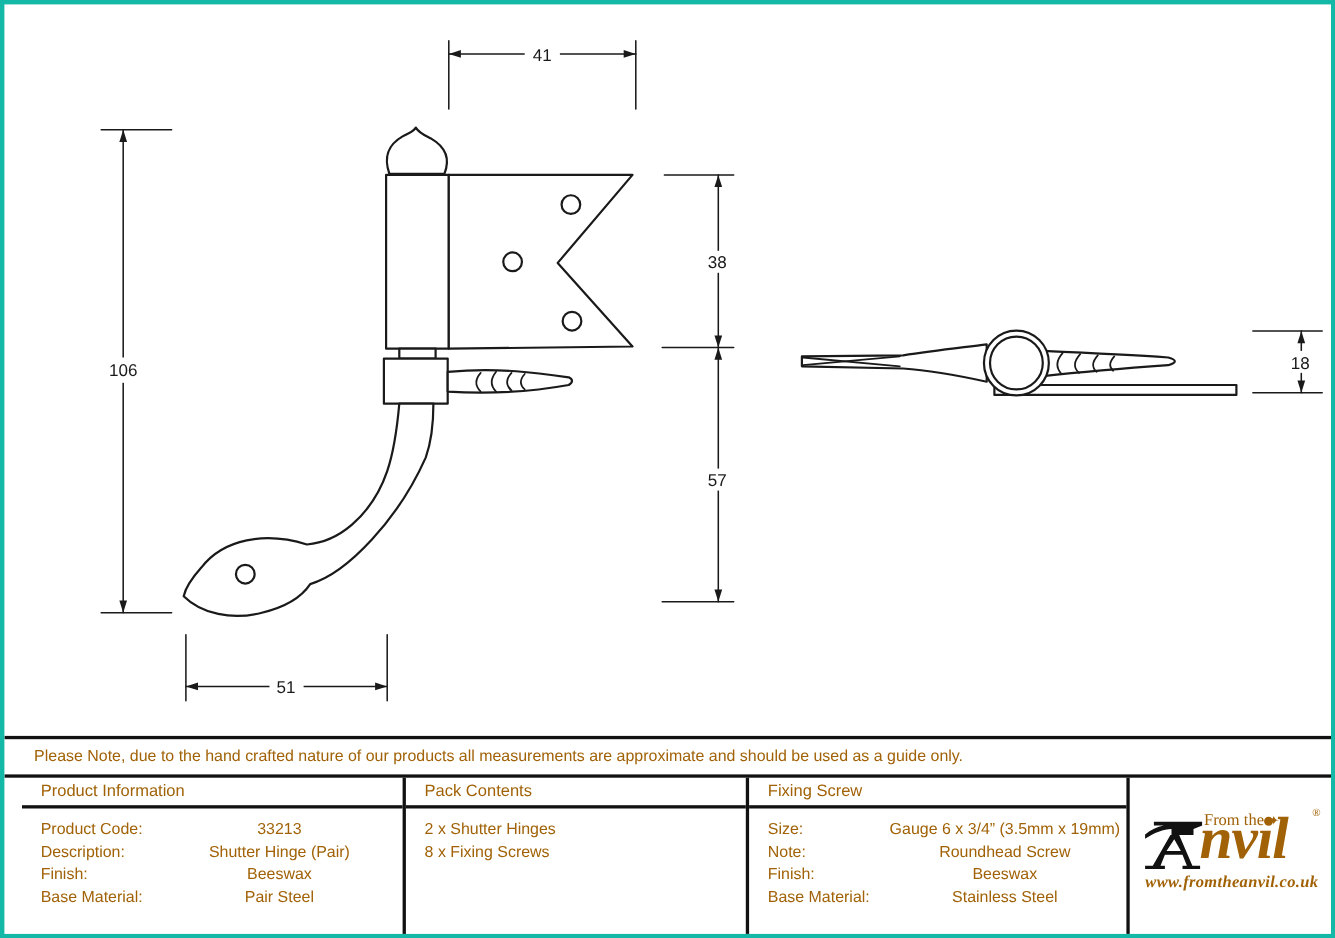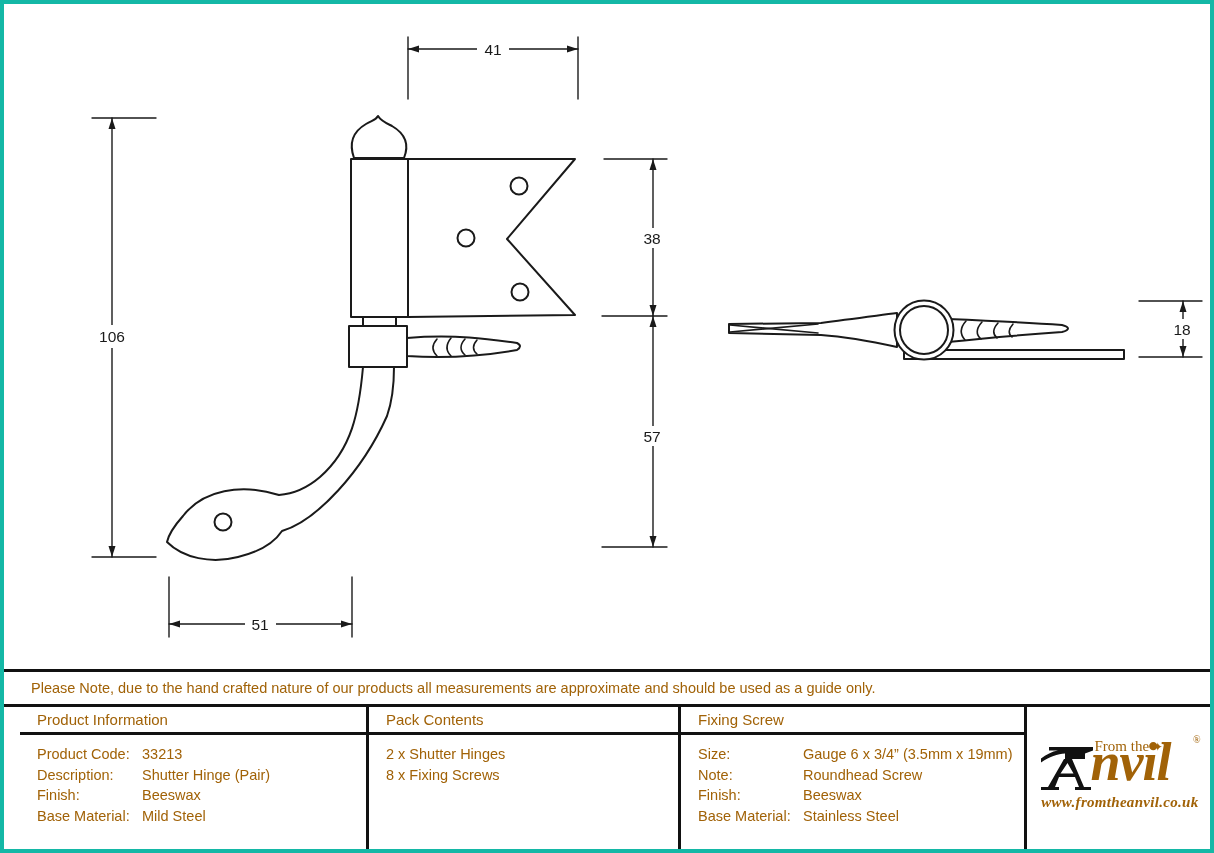--- a/index.html
+++ b/index.html
@@ -27,21 +27,21 @@
   .col-screw   { width:346px; border-right:3px solid #111; }
   .col-logo    { flex:1; position:relative; }
   .cell-header {
     height:28px; border-bottom:3px solid #111;
     display:flex; align-items:center; padding-left:17px;
     font-size:15px;
   }
   .cell-body { padding:9px 0 0 17px; font-size:14.5px; }
   .kv-row { display:flex; line-height:20.5px; }
   .kv-label { width:105px; }
-  .kv-value { flex:1; }
+  .kv-value { flex:1;text-align:center; }
   .pack-line { line-height:20.5px; }
 
   
   .logo { position:absolute; left:50%; top:50%; transform:translate(-50%,-54%); width:160px; height:74px; }
   .brand-row { position:relative; height:56px; }
   .anvil-a { position:absolute; left:0; top:4px; }
   .brand-rest {
     position:absolute; left:52px; top:-6px;
     font-family:"Liberation Serif", serif; font-weight:bold; font-size:54px; line-height:60px;
     letter-spacing:-1px;
@@ -212,21 +212,21 @@
           <div class="kv-row">
             <span class="kv-label">Description:</span>
             <span class="kv-value">Shutter Hinge (Pair)</span>
           </div>
           <div class="kv-row">
             <span class="kv-label">Finish:</span>
             <span class="kv-value">Beeswax</span>
           </div>
           <div class="kv-row">
             <span class="kv-label">Base Material:</span>
-            <span class="kv-value">Mild Steel</span>
+            <span class="kv-value">Pair Steel</span>
           </div>
         </div>
       </div>
 
       <div class="col col-pack">
         <div class="cell-header">
           <span>Pack Contents</span>
         </div>
         <div class="cell-body">
           <div class="pack-line">2 x Shutter Hinges</div>

